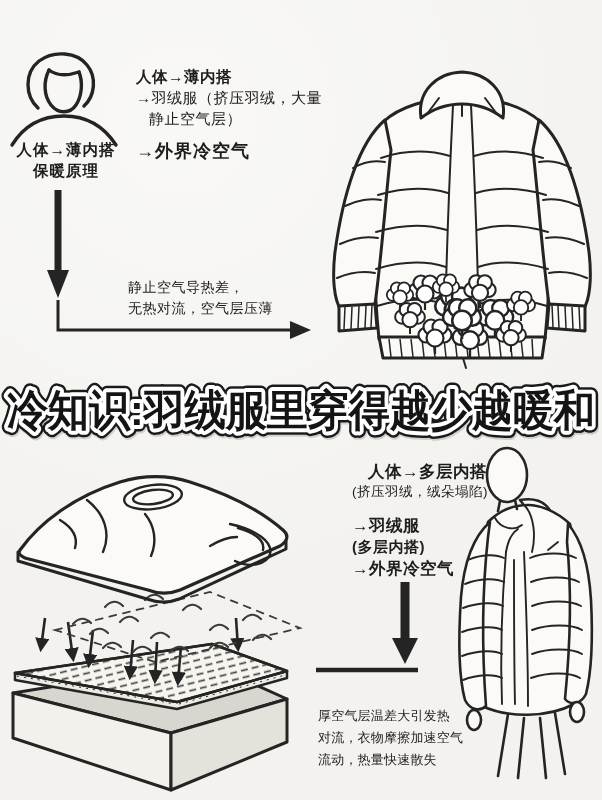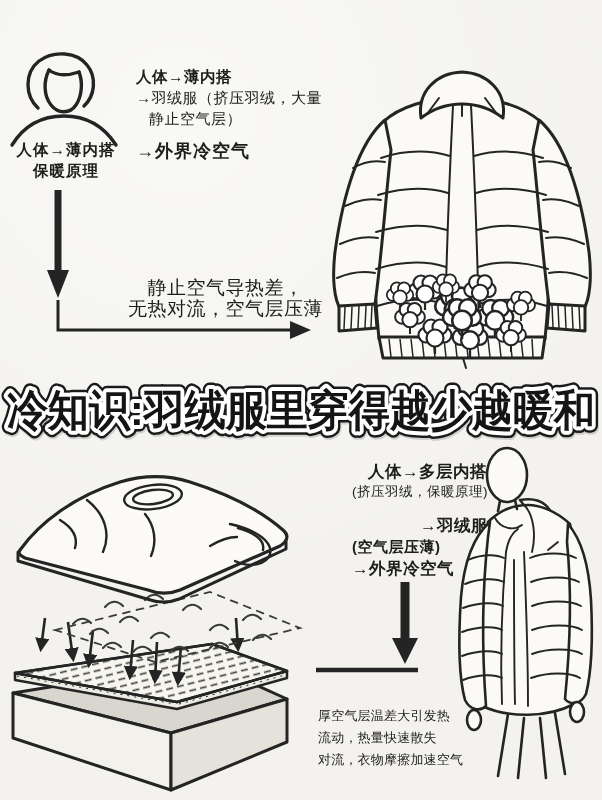--- a/index.html
+++ b/index.html
@@ -14,26 +14,26 @@
   .abs{position:absolute;}
   .nowrap{white-space:nowrap;}
   
   .flow-top{left:136px;top:66px;font-size:15px;line-height:21px;letter-spacing:.5px;}
   .flow-top .b{font-weight:700;font-size:15.5px;}
   .flow-top .indent{padding-left:13px;}
   .flow-top .big{font-weight:700;font-size:18px;margin-top:12px;letter-spacing:1px;}
   
   .head-cap{left:0;top:139px;width:132px;text-align:center;font-size:15.5px;font-weight:600;line-height:21px;letter-spacing:1px;}
   
-  .note-top{left:128px;top:277px;font-size:19px;line-height:21px;letter-spacing:.5px;text-align:center;}
+  .note-top{left:128px;top:277px;font-size:14px;line-height:21px;letter-spacing:.5px;}
   
   .flow-bottom{left:352px;top:460px;line-height:22px;letter-spacing:.5px;}
   .flow-bottom .l1{font-weight:700;font-size:16.5px;margin-left:16px;}
   .flow-bottom .l2{font-size:13.5px;line-height:19px;margin-bottom:13px;}
-  .flow-bottom .l3{font-weight:700;font-size:16.5px;text-align:right;}
+  .flow-bottom .l3{font-weight:700;font-size:16.5px;}
   .flow-bottom .l4{font-weight:700;font-size:15px;line-height:21px;}
   .flow-bottom .l5{font-weight:700;font-size:16.5px;}
   
   .note-bottom{left:318px;top:705px;font-size:13px;line-height:22px;letter-spacing:.2px;z-index:5;}
   svg{display:block;}
   .title-wrap{left:0;top:378px;width:602px;height:64px;filter:drop-shadow(1px 2px 0 rgba(0,0,0,.14));}
   .title-wrap text{font-family:"Liberation Sans","DejaVu Sans",sans-serif;font-weight:700;}
 </style>
 </head>
 <body>
@@ -229,36 +229,36 @@
         <path d="M55,68 C68,76 73,86 70,96"></path>
         <path d="M225,72 C252,78 268,90 265,102 C262,113 244,116 230,109"></path>
         <path d="M233,76 C251,81 260,89 258,98"></path>
         <path d="M205,94 C215,88 224,85 232,85"></path>
       </g>
     </g>
   </svg>
 
   <div class="abs flow-bottom">
     <div class="l1 nowrap">人体→多层内搭</div>
-    <div class="l2 nowrap">(挤压羽绒，保暖原理)</div>
+    <div class="l2 nowrap">(挤压羽绒，绒朵塌陷)</div>
     <div class="l3 nowrap">→羽绒服</div>
-    <div class="l4 nowrap">(空气层压薄)</div>
+    <div class="l4 nowrap">(多层内搭)</div>
     <div class="l5 nowrap">→外界冷空气</div>
   </div>
 
   <svg class="abs" style="left:312px;top:582px" width="112" height="94" viewBox="0 0 112 94">
     <path d="M93,0 L93,56" stroke="#242424" stroke-width="9"></path>
     <path d="M80,56 L106,56 L93,82 Z" fill="#242424"></path>
     <path d="M4,88 L106,88" stroke="#242424" stroke-width="4.5"></path>
   </svg>
 
   <div class="abs note-bottom">
     <div class="nowrap">厚空气层温差大引发热</div>
+    <div class="nowrap">对流，衣物摩擦加速空气</div>
     <div class="nowrap">流动，热量快速散失</div>
-    <div class="nowrap">对流，衣物摩擦加速空气</div>
   </div>
 
   <svg class="abs" style="left:448px;top:442px" width="154" height="356" viewBox="0 0 154 356">
     <g stroke="#242424" stroke-width="2.6" stroke-linejoin="round" stroke-linecap="round">
 
       <g fill="none">
         <path d="M60,272 L50,334"></path>
           <path d="M76,276 L70,336"></path>
         <path d="M92,276 L98,336"></path>
           <path d="M107,271 L117,332"></path>

